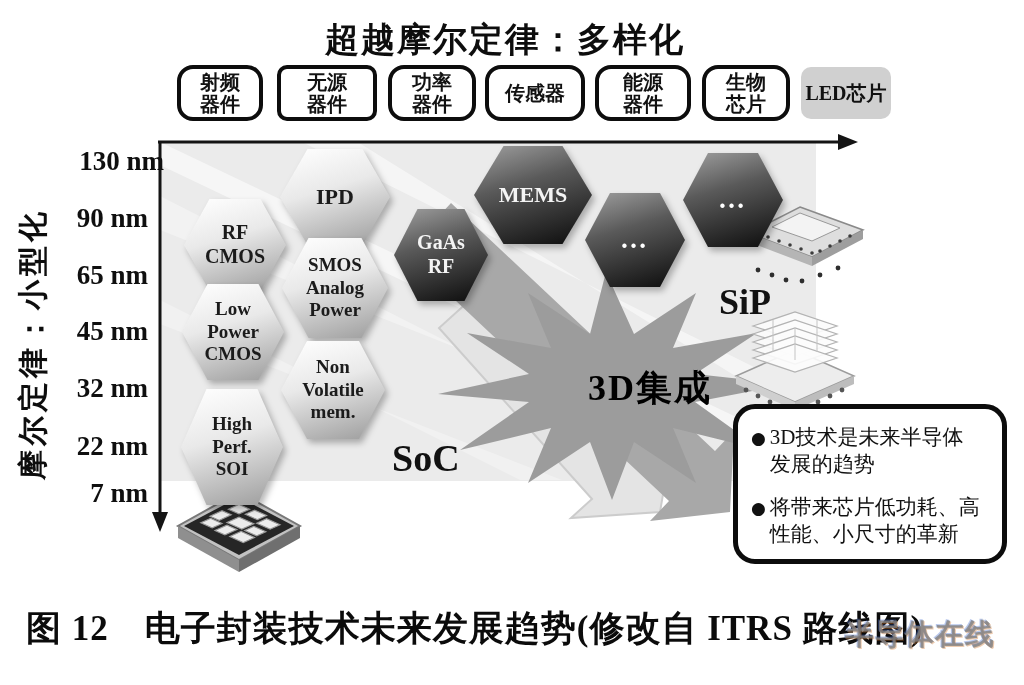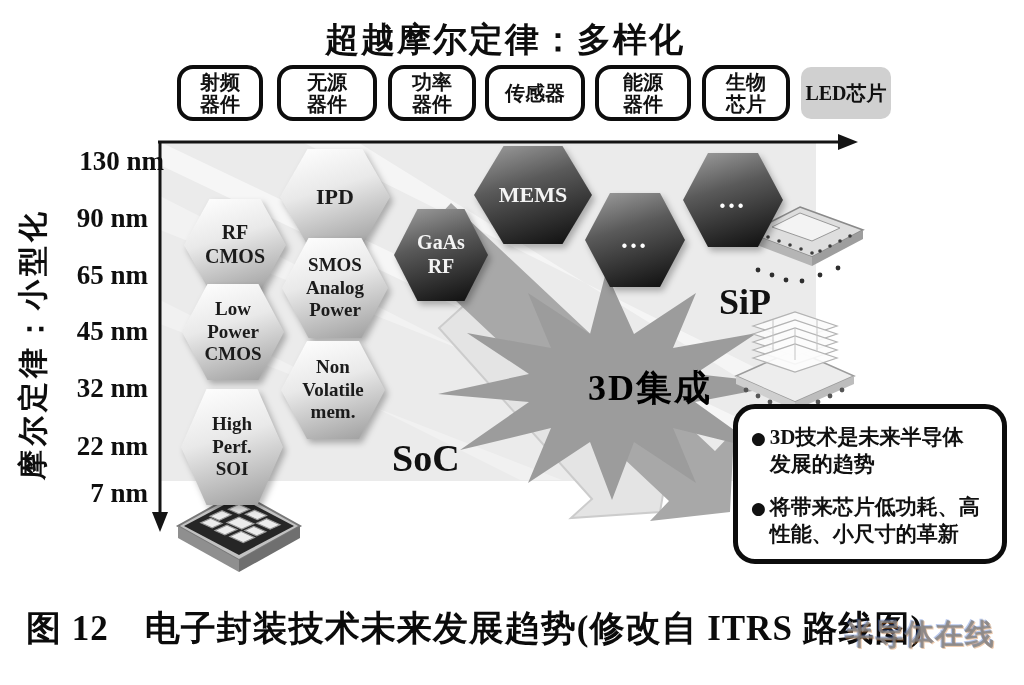--- a/index.html
+++ b/index.html
@@ -45,41 +45,41 @@
     position:absolute; left:512px; top:364px; width:200px; text-align:right;
     font-size:36px; font-weight:700; color:#000000; letter-spacing:2px; z-index:4;
   }
   .notebox{
     position:absolute; left:733px; top:404px; width:274px; height:160px; box-sizing:border-box;
     border:5px solid #0c0c0c; border-radius:22px; background:#ffffff; z-index:6;
     padding:15px 10px 8px 13px; display:flex; flex-direction:column; gap:15px;
   }
   .bullet{ display:flex; align-items:flex-start; }
   .bullet .marker{ font-size:17px; margin:4px 4px 0 0; font-family:"DejaVu Sans",sans-serif; }
-  .bullet .btext{ font-size:21px; font-weight:700; line-height:1.3; white-space:pre-line; }
+  .bullet .btext{ font-size:21px; font-weight:400; line-height:1.3; white-space:pre-line; }
   .caption{
     position:absolute; left:26px; top:605px; width:995px; font-size:35px; font-weight:700;
     letter-spacing:1px; white-space:nowrap; color:#0b0b0b; z-index:5;
   }
   .watermark{
     position:absolute; left:845px; top:615px; font-size:29px; font-weight:700; z-index:7;
     color:rgba(128,128,128,.78); letter-spacing:1px; white-space:nowrap;
     text-shadow:1px 1px 0 rgba(210,120,50,.38), -1px -1px 0 rgba(70,110,205,.38);
   }
 </style>
 </head>
 <body>
 
 <div class="stage">
 
   <div class="fig-title">超越摩尔定律：多样化</div>
 
   <div class="cat" style="left:177px;width:86px;">射频
 器件</div>
-  <div class="cat" style="left:277px;width:100px;">无源
+  <div class="cat" style="left:277px;width:100px;border-radius:10px;">无源
 器件</div>
   <div class="cat" style="left:388px;width:88px;">功率
 器件</div>
   <div class="cat" style="left:485px;width:100px;">传感器</div>
   <div class="cat" style="left:595px;width:96px;">能源
 器件</div>
   <div class="cat" style="left:702px;width:88px;">生物
 芯片</div>
   <div class="cat filled" style="left:801px;width:90px;">LED芯片</div>
 

